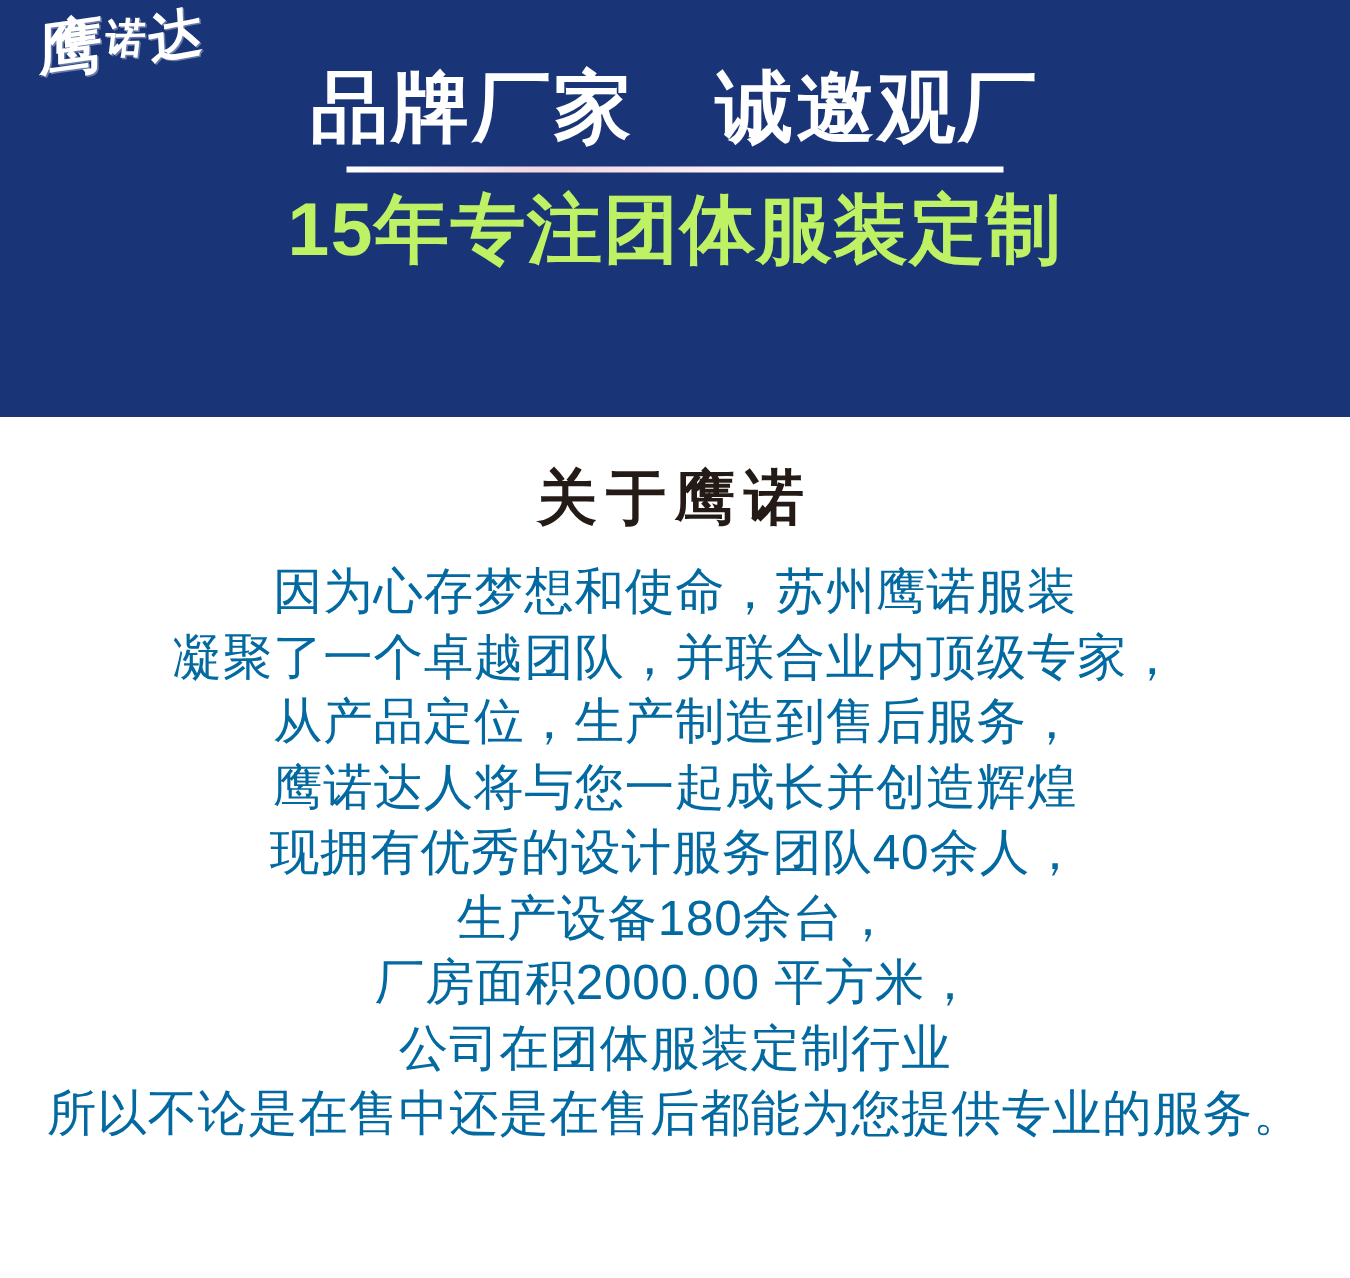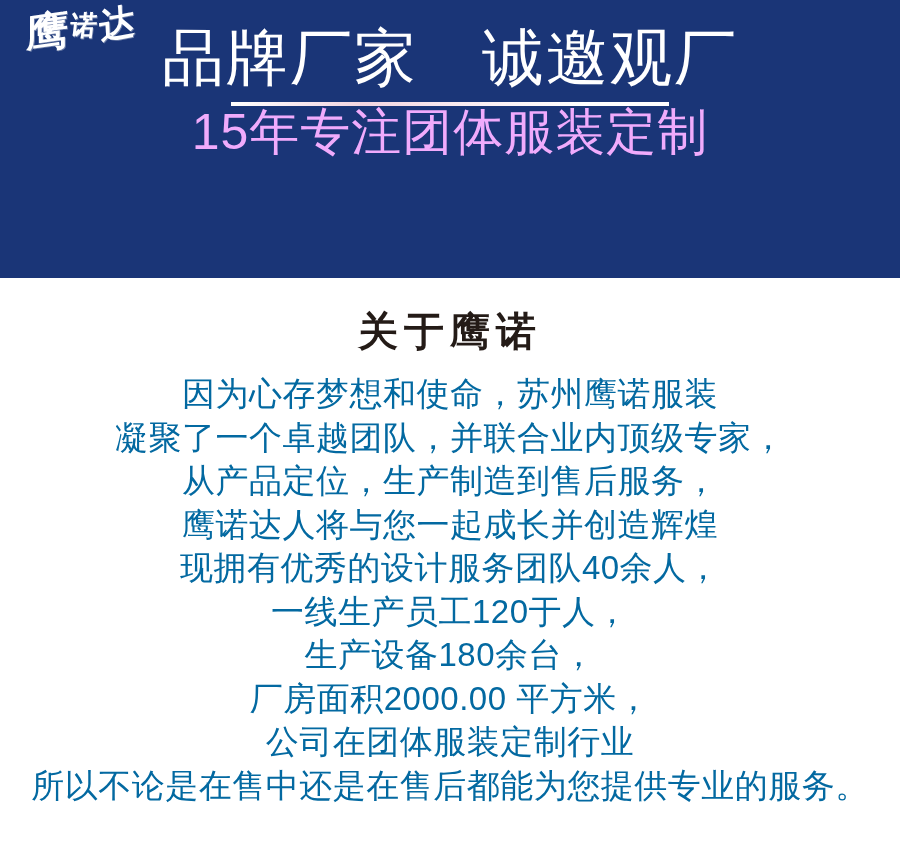--- a/index.html
+++ b/index.html
@@ -51,39 +51,40 @@
   }
   .logo .ch3 {
     font-size: 36px;
     font-weight: bold;
     display: inline-block;
     vertical-align: 4px;
     transform: rotate(-6deg);
     margin-left: 2px;
   }
   .banner-title {
-    padding-top: 24px;
-    font-size: 62px;
+    padding-top: 44px;
+    font-size: 52px;
     line-height: 1.1;
-    font-weight: normal;
+    font-weight: bold;
     color: #ffffff;
     letter-spacing: 2px;
     white-space: pre;
   }
   .divider {
     width: 438px;
     height: 4px;
     margin: 10px auto 0 auto;
     background: linear-gradient(90deg, #ffffff 0%, #f2d5e1 30%, #faeef3 55%, #ffffff 80%, #ffffff 100%);
   }
   .banner-subtitle {
+    margin-top: 12px;
     font-size: 50px;
     line-height: 1.05;
-    font-weight: normal;
-    color: #f0abfc;
+    font-weight: bold;
+    color: #bef264;
     letter-spacing: 1px;
   }
 
   
   .about {
     padding-top: 13px;
     text-align: center;
     color: #241b17;
   }
   .about-heading {
@@ -120,21 +121,20 @@
   </div>
 
   <div class="about">
     <h2 class="about-heading">关于鹰诺</h2>
     <div class="about-lines">
       <p>因为心存梦想和使命，苏州鹰诺服装</p>
       <p>凝聚了一个卓越团队，并联合业内顶级专家，</p>
       <p>从产品定位，生产制造到售后服务，</p>
       <p>鹰诺达人将与您一起成长并创造辉煌</p>
       <p>现拥有优秀的设计服务团队40余人，</p>
-      <p>一线生产员工120于人，</p>
       <p>生产设备180余台，</p>
       <p>厂房面积2000.00 平方米，</p>
       <p>公司在团体服装定制行业</p>
       <p>所以不论是在售中还是在售后都能为您提供专业的服务。</p>
     </div>
   </div>
 
 </div>
 
 </body></html>

